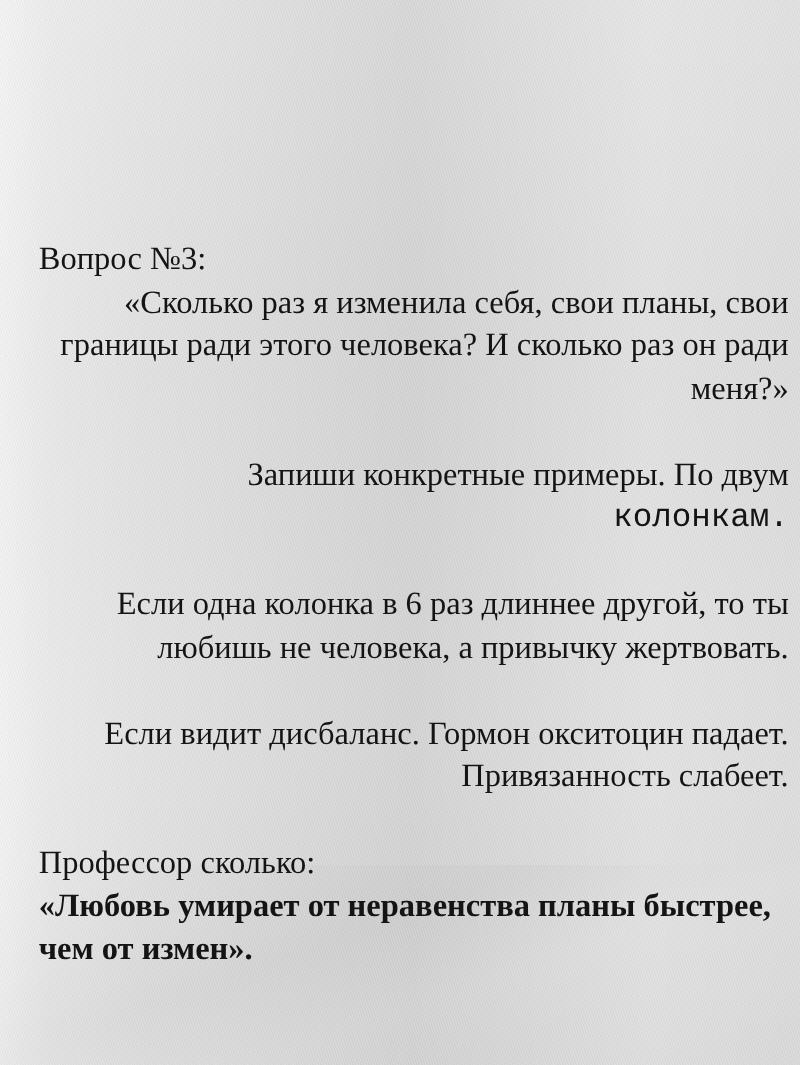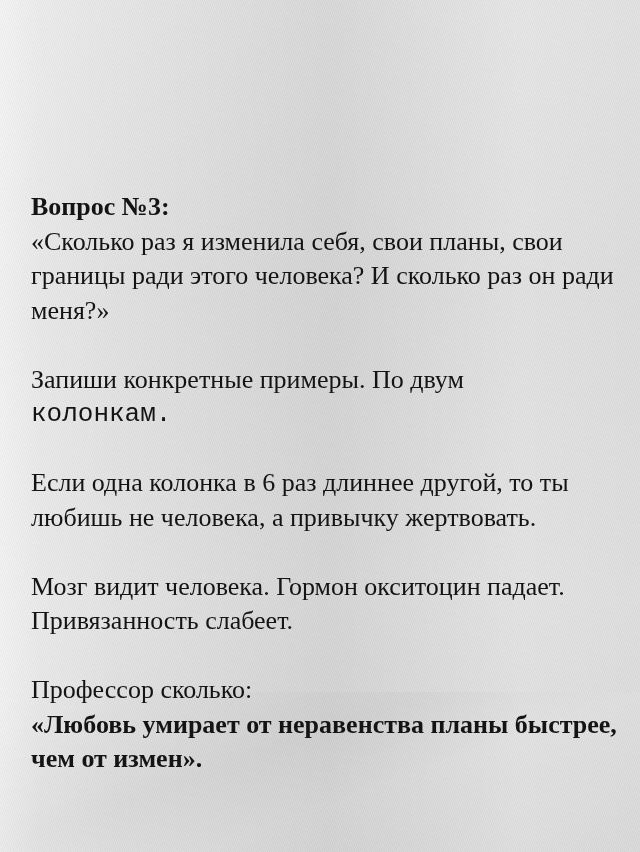--- a/index.html
+++ b/index.html
@@ -55,30 +55,31 @@
     }
     .content {
       position: absolute;
       left: 31px;
       top: 190px;
       width: 600px;
       font-size: 26px;
       line-height: 34.5px;
     }
     .title {
-      font-weight: bold;
+      font-weight: normal;
       margin: 0;
       font-size: 26px;
       line-height: 34.5px;
     }
     p {
       margin: 0;
     }
     .para {
       margin-bottom: 34.5px;
+      text-align: right;
     }
     .row-with-handle {
       position: relative;
       font-family: Liberation Mono, monospace;
     }
     .handle {
       position: absolute;
       right: 0;
       bottom: 0;
       font-size: 26px;
@@ -99,17 +100,17 @@
 
   <div class="para">
     <p>Запиши конкретные примеры. По двум</p>
     <div class="row-with-handle">
       <span>колонкам.</span>
     </div>
   </div>
 
   <p class="para">Если одна колонка в 6 раз длиннее другой, то ты любишь не человека, а привычку жертвовать.</p>
 
-  <p class="para">Мозг видит человека. Гормон окситоцин падает. Привязанность слабеет.</p>
+  <p class="para">Если видит дисбаланс. Гормон окситоцин падает. Привязанность слабеет.</p>
 
   <p>Профессор сколько:</p>
   <p class="quote-bold">«Любовь умирает от неравенства планы быстрее, чем от измен».</p>
 </div>
 
 </body></html>

